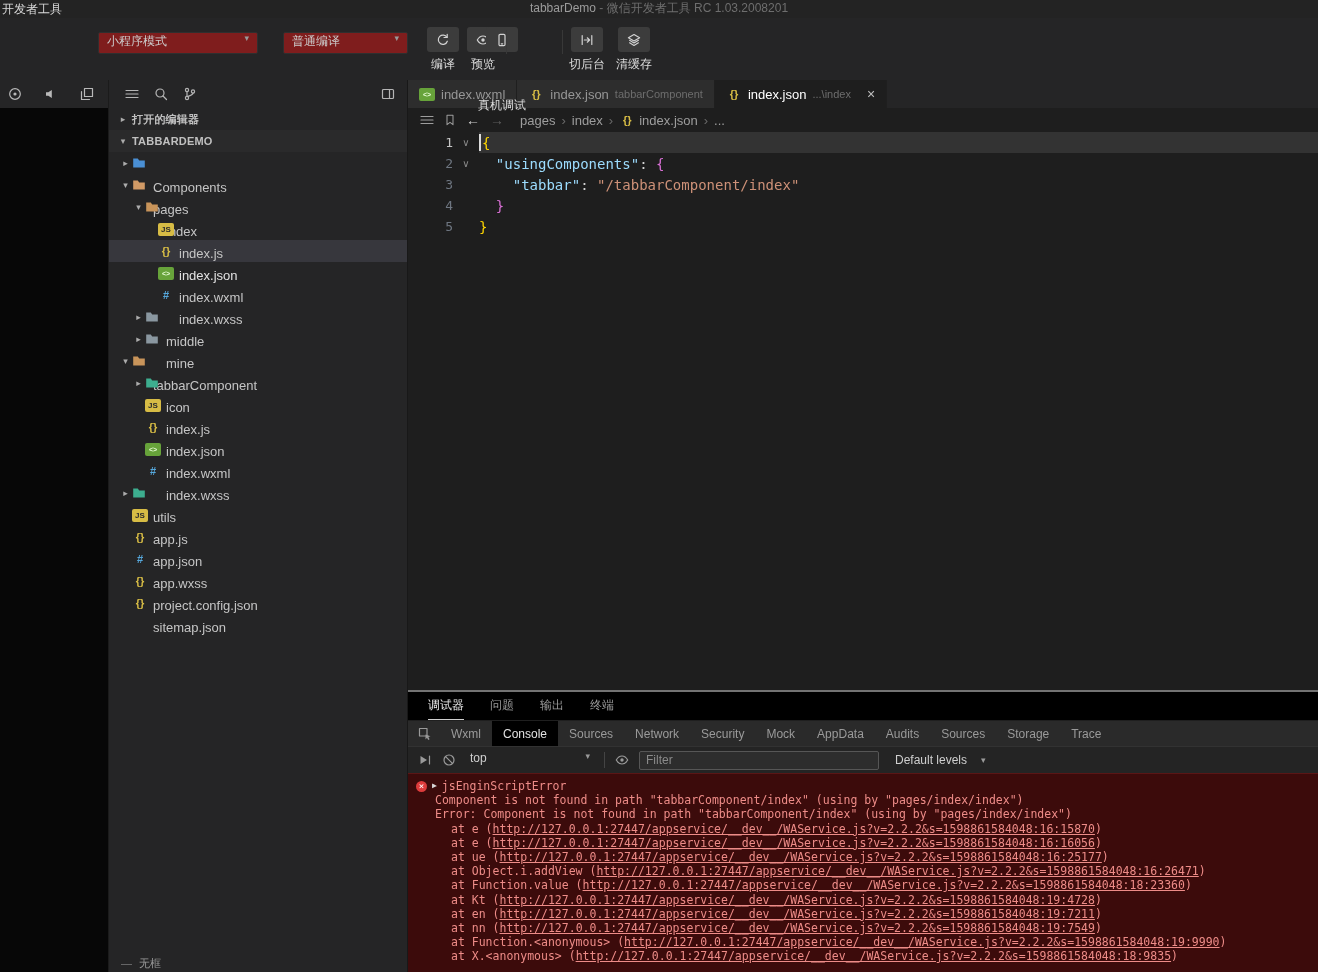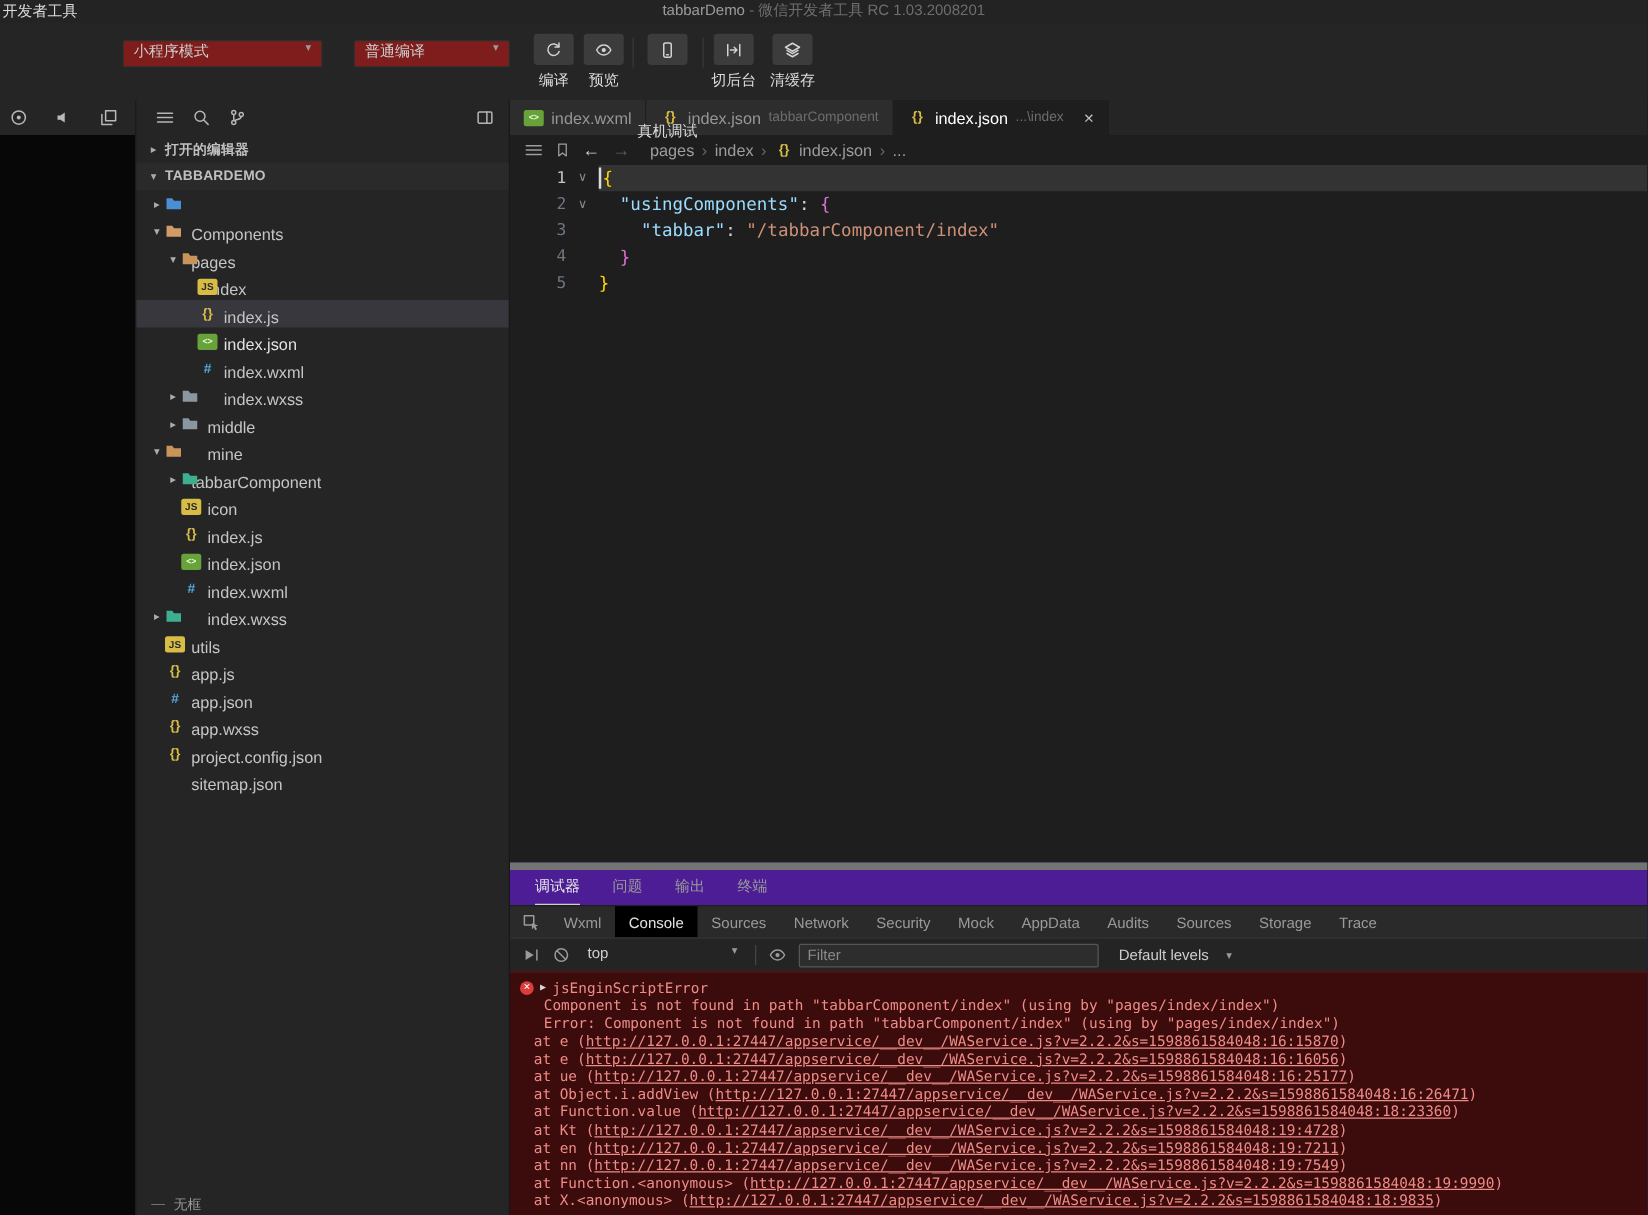--- a/index.html
+++ b/index.html
@@ -83,21 +83,21 @@
   .cl .fold{width:26px;flex:none;text-align:center;color:#8a8a8a;font-size:10px;line-height:21px;
     font-family:"DejaVu Sans",sans-serif;}
   .cl .body{flex:1;display:flex;align-items:center;white-space:pre;}
   .cl.current .body{background:#333333;}
   .cl.current .num{color:#c6c6c6;}
   .tok.gold{color:#ffd700;} .tok.purple{color:#da70d6;} .tok.key{color:#9cdcfe;}
   .tok.string{color:#ce9178;} .tok.plain{color:#d4d4d4;}
   .cursor{width:2px;height:17px;background:#dcdcdc;margin-right:1px;flex:none;}
 
   
-  .panel{height:282px;flex:none;display:flex;flex-direction:column;background:#4c1d95;border-top:6px solid #737373;}
+  .panel{height:282px;flex:none;display:flex;flex-direction:column;background:#000000;border-top:2px solid #737373;}
   .ptabs{height:28px;flex:none;display:flex;align-items:stretch;gap:26px;padding-left:20px;font-size:12px;}
   .ptab{display:flex;align-items:center;color:#9a9a9a;border-bottom:1px solid transparent;}
   .ptab.active{color:#e8e8e8;border-bottom:1px solid #cfcfcf;}
   .dtrow{height:26px;flex:none;display:flex;align-items:stretch;background:#2a2a2a;border-top:1px solid #1f1f1f;
     font-size:12px;color:#9a9a9a;padding-left:10px;}
   .dt-pointer{display:flex;align-items:center;margin-right:8px;color:#9a9a9a;}
   .dtab{display:flex;align-items:center;padding:0 11px;}
   .dtab.active{background:#000000;color:#e2e2e2;}
   .ctb{height:27px;flex:none;display:flex;align-items:center;gap:10px;padding:0 10px;background:#242424;
     border-top:1px solid #323232;color:#9a9a9a;}
@@ -110,21 +110,21 @@
   .levels{display:flex;align-items:center;gap:6px;font-size:12px;color:#cfcfcf;margin-left:6px;}
 
   .console{flex:1;min-height:0;background:#3c0b0b;border-top:1px solid #5a1616;overflow:hidden;
     font-family:"DejaVu Sans Mono","Liberation Mono",monospace;font-size:11.5px;line-height:14.2px;color:#ee8c88;
     padding-top:5px;}
   .con-line{padding-left:27px;white-space:nowrap;}
   .con-line.group{padding-left:8px;display:flex;align-items:center;gap:5px;}
   .err-ic{width:11px;height:11px;border-radius:50%;background:#dd3c3c;color:#ffffff;font-size:9px;line-height:1;
     display:inline-flex;align-items:center;justify-content:center;flex:none;}
   .con-exp{color:#d8d8d8;font-size:8px;}
-  .con-line.stack{padding-left:19px;}
+  .con-line.stack{padding-left:43px;}
   .con-link{color:inherit;text-decoration:underline;}
 
   
   .ic{display:inline-flex;align-items:center;justify-content:center;line-height:0;}
   .ic svg{display:block;} .i14 svg{width:14px;height:14px;} .i12 svg{width:12px;height:12px;}
 </style>
 </head>
 <body>
 
 <div class="app">
@@ -159,21 +159,21 @@
           <span class="tb-btn">
             <span class="ic i14">
               <svg viewBox="0 0 14 14" fill="none" stroke="currentColor" stroke-width="1.2" stroke-linecap="round" stroke-linejoin="round">
                 <path d="M1.3 7C2.8 4.3 4.8 3 7 3s4.2 1.3 5.7 4C11.2 9.7 9.2 11 7 11S2.8 9.7 1.3 7z"></path>
                 <circle cx="7" cy="7" r="1.7" fill="currentColor" stroke="none"></circle>
               </svg>
             </span>
           </span>
           <span class="tb-label">预览</span>
         </div>
-        <div class="tb-action" style="left: 534px; gap: 45px;">
+        <div class="tb-action" style="left: 502px; gap: 45px;">
           <span class="tb-btn">
             <span class="ic i14">
               <svg viewBox="0 0 14 14" fill="none" stroke="currentColor" stroke-width="1.2" stroke-linecap="round" stroke-linejoin="round">
                 <rect x="4" y="1.3" width="6" height="11.4" rx="1.2"></rect>
                 <path d="M6.3 10.8h1.4"></path>
               </svg>
             </span>
           </span>
           <span class="tb-label">真机调试</span>
         </div>

